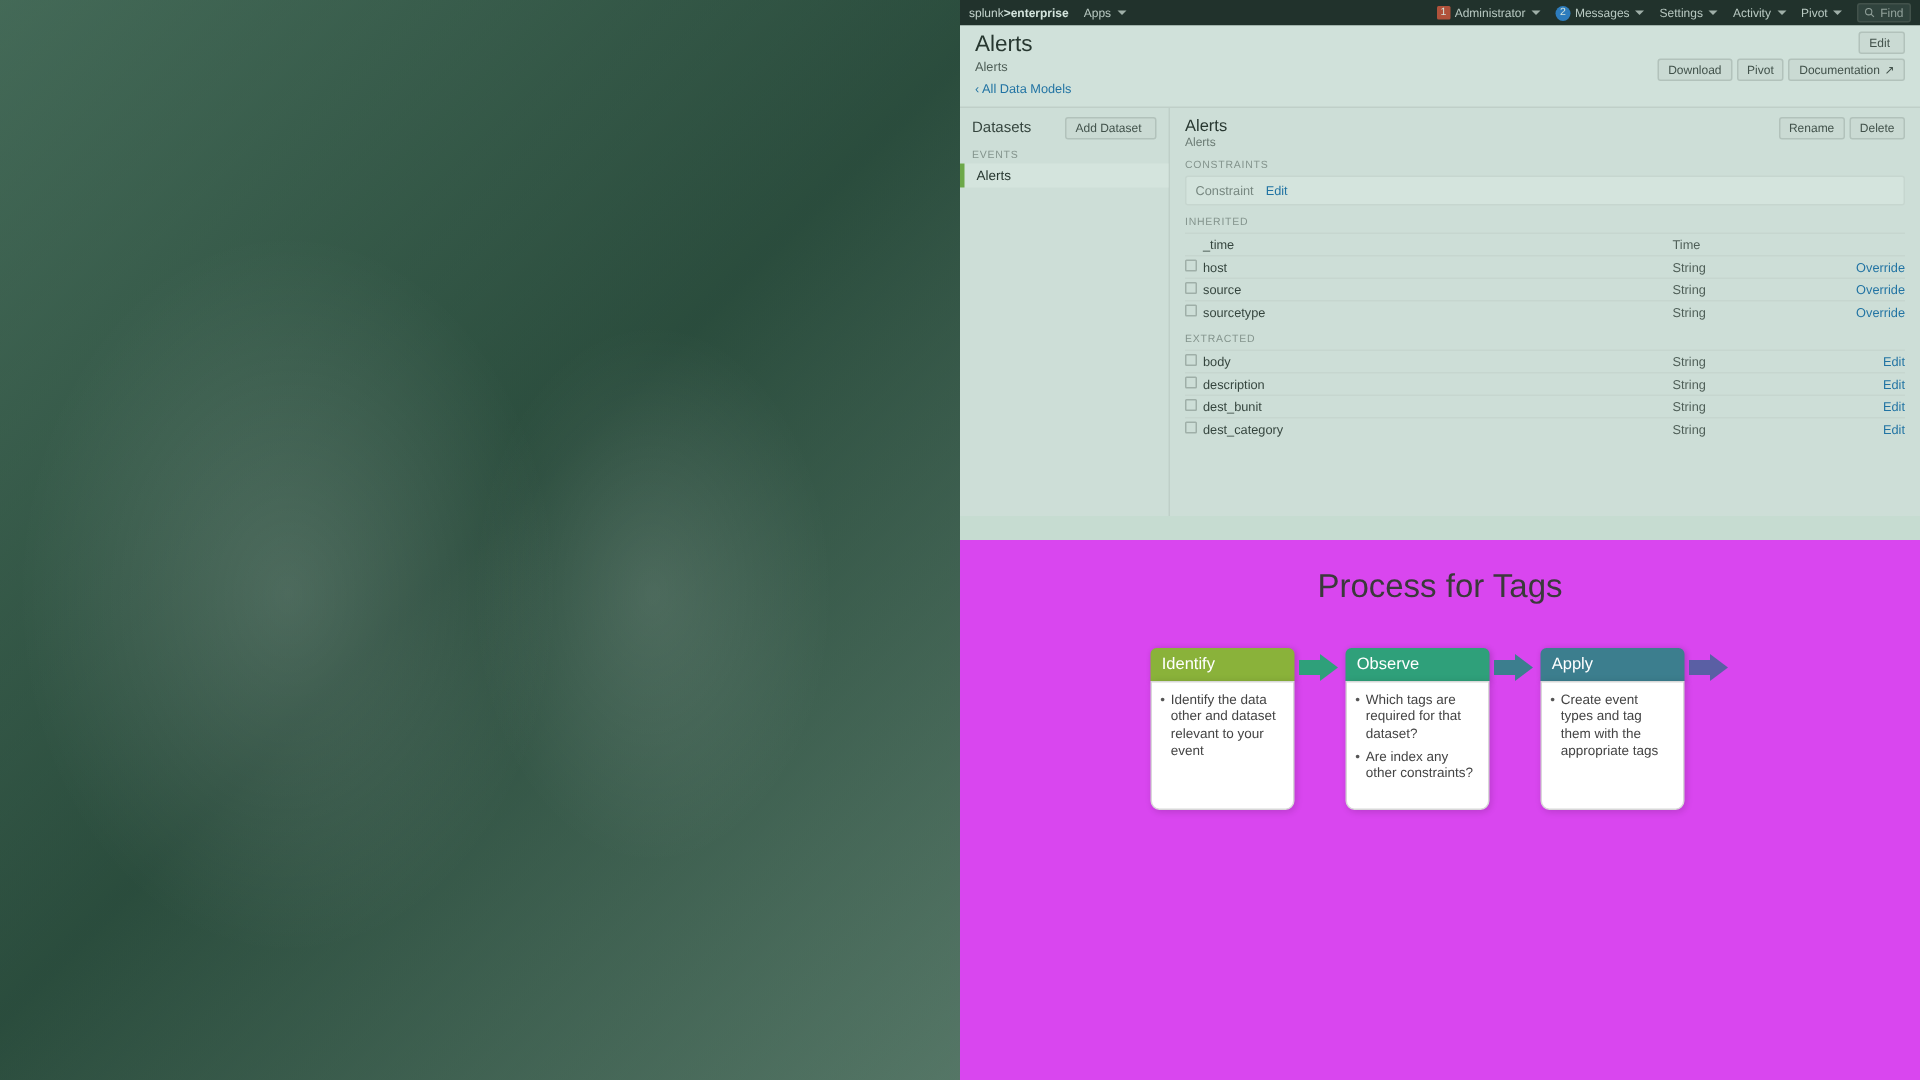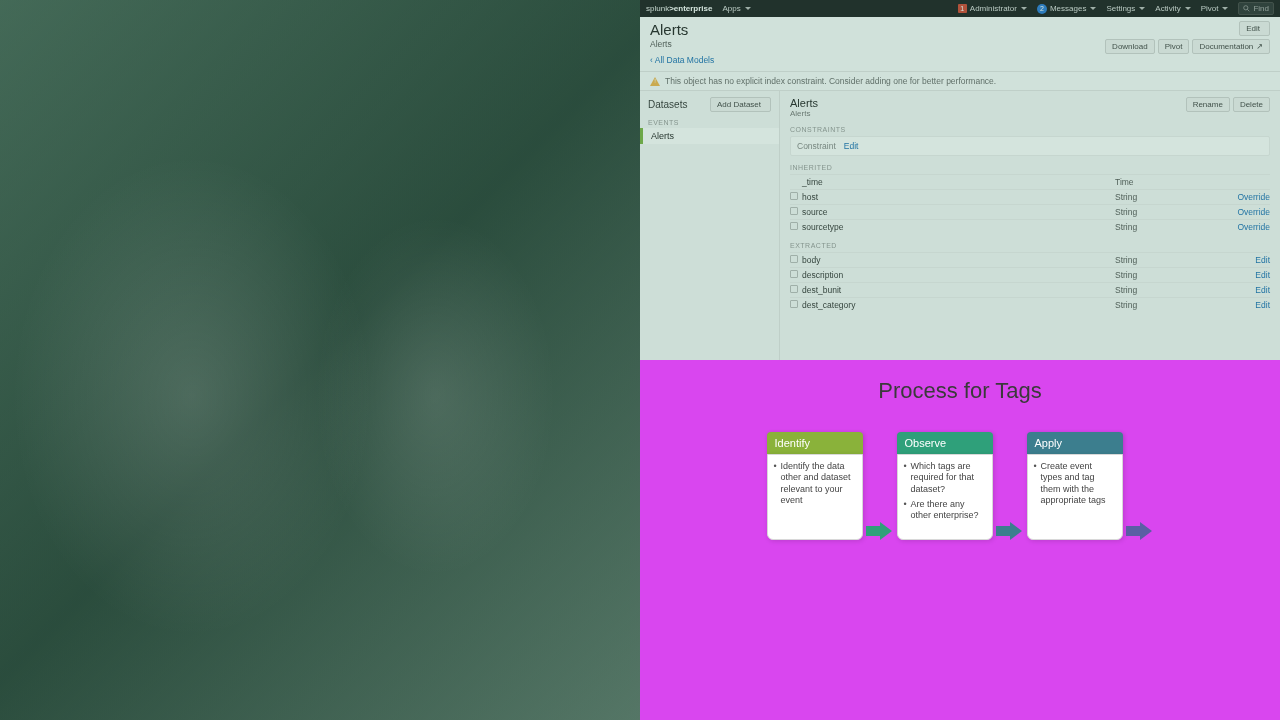--- a/index.html
+++ b/index.html
@@ -63,21 +63,21 @@
 .constraint-row .lab { color:#888; margin-right:8px; }
 
 .tool-row { display:flex; margin-top:6px; }
 .tool-row .sp { flex:1; }
 
 .tint { position:absolute; inset:0; background:rgba(60,130,100,0.22); pointer-events:none; }
 
 
 .diagram { flex:1; background:#d946ef; padding:18px 20px; position:relative; }
 .diagram h2 { text-align:center; font-size:22px; font-weight:400; color:#3a3a3a; margin-bottom:28px; }
-.flow { display:flex; align-items:flex-end; justify-content:center; gap:3px; }
+.flow { display:flex; align-items:flex-start; justify-content:center; gap:3px; }
 .step { width:96px; }
 .step .hdr { color:#fff; font-size:11px; padding:5px 8px; border-radius:4px 4px 0 0; box-shadow: 1px 1px 4px rgba(0,0,0,.2); }
 .step .box { background:#fff; border:1px solid #d8d8d8; border-radius:0 0 6px 6px; padding:6px 6px 8px; box-shadow: 1px 1px 5px rgba(0,0,0,.15); min-height:86px; }
 .step ul { list-style:none; }
 .step li { font-size:9px; color:#444; line-height:1.25; margin-bottom:4px; padding-left:7px; position:relative; }
 .step li::before { content:"•"; position:absolute; left:0; top:0; color:#555;}
 .arrow { width:28px; height:18px; margin-top:4px; position:relative; }
 .arrow .sh { position:absolute; left:0; top:4px; width:16px; height:10px; }
 .arrow .tr { position:absolute; left:14px; top:0; width:0;height:0; border-top:9px solid transparent; border-bottom:9px solid transparent; }
 </style>
@@ -151,24 +151,20 @@
             <span class="btn">Download</span>
             <span class="btn">Pivot</span>
             <span class="btn">
                 <span>Documentation</span> 
                 <span>↗</span>
               </span>
           </div>
         </div>
       </div>
 
-      <div class="warn">
-        <span class="warn-ico"></span>
-        <span>This object has no explicit index constraint. Consider adding one for better performance.</span>
-      </div>
 
       <div class="body">
         <div class="sidebar">
           <div class="side-head">
             <span class="t">Datasets</span>
             <span class="btn">
                 <span>Add Dataset</span>
                 <span class="caret"></span>
               </span>
           </div>
@@ -268,21 +264,21 @@
           </div>
           <div class="arrow">
             <div class="sh" style="background:#2fa07a"></div>
             <div class="tr" style="border-left:12px solid #2fa07a"></div>
           </div>
           <div class="step">
             <div class="hdr" style="background: rgb(47, 160, 122);">Observe</div>
             <div class="box">
               <ul>
                 <li>Which tags are required for that dataset?</li>
-                <li>Are there any other enterprise?</li>
+                <li>Are index any other constraints?</li>
               </ul>
             </div>
           </div>
           <div class="arrow">
             <div class="sh" style="background:#3c7e8e"></div>
             <div class="tr" style="border-left:12px solid #3c7e8e"></div>
           </div>
           <div class="step">
             <div class="hdr" style="background: rgb(60, 126, 142);">Apply</div>
             <div class="box">

